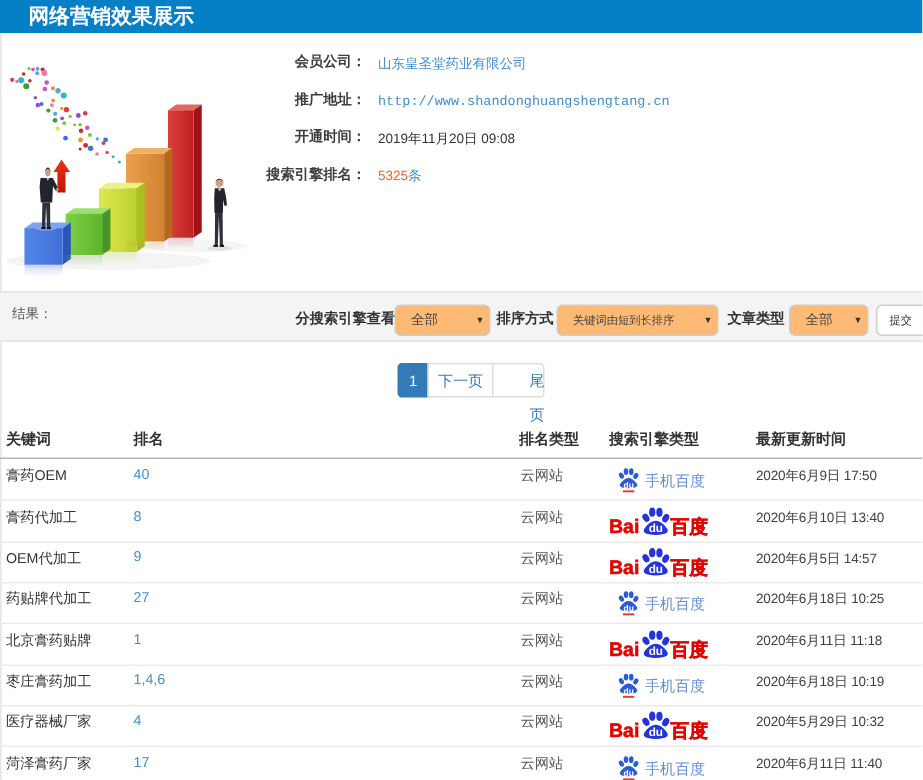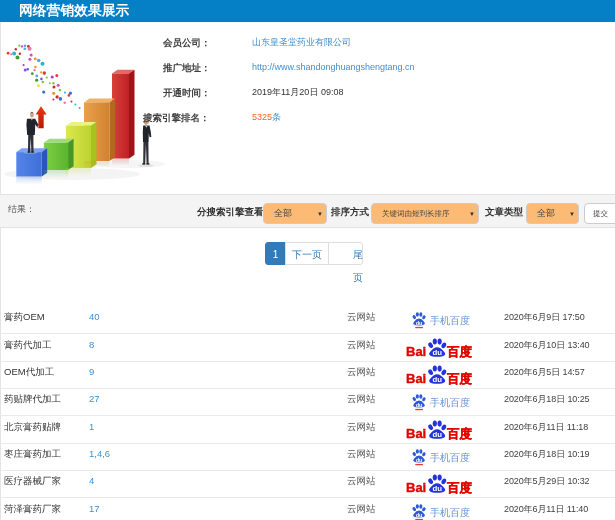--- a/index.html
+++ b/index.html
@@ -4,24 +4,24 @@
 <style>
 * { margin:0; padding:0; box-sizing:border-box; }
 html,body { width:615px; height:520px; background:#fff; overflow:hidden;
   font-family:"Liberation Sans",sans-serif; color:#333; }
 #page { position:relative; width:615px; height:520px; }
 .topbar { position:absolute; left:0; top:0; width:615px; height:22px;
   background:#0580c6; color:#fff; font-size:13.8px; font-weight:bold;
   line-height:22px; padding-left:19px; }
 
 .frow { position:absolute; height:13px; line-height:13px; font-size:9.5px; }
-.flabel { position:absolute; left:163px; width:81px; text-align:left;
-  color:#3f3f3f; font-weight:bold; }
+.flabel { position:absolute; left:163px; width:81px; text-align:right;
+  color:#3f3f3f; font-weight:bold;font-family:Liberation Serif, serif; }
 .fval { position:absolute; left:252px; white-space:nowrap; font-size:9px; }
-.lnk { color:#418fd0; text-decoration:none; }
+.lnk { color:#418fd0; text-decoration:none;font-family:Liberation Mono, monospace; }
 .orange { color:#f4622a; }
 
 .fbar { position:absolute; left:0; top:194px; width:615px; height:34px;
   background:#f4f4f4; border-top:1px solid #e2e2e2; border-bottom:1px solid #e2e2e2;padding-left:24px; }
 .fbar .lab { position:absolute; top:11px; font-size:9.5px; color:#333; font-weight:bold; white-space:nowrap; }
 .sel { position:absolute; top:8px; height:21px; background:#fdba74;
   border:1px solid #ccc; border-radius:4px; font-size:9px; color:#444;
   line-height:19px; padding-left:10px; }
 .sel .arr { position:absolute; right:3px; top:0px; font-size:6px; color:#333; line-height:20px;}
 .btn { position:absolute; top:8px; left:584px; width:50px; height:21px;
@@ -281,20 +281,27 @@
     <div class="sel" style="left:526px;width:53px">全部<span class="arr">▼</span></div>
     <div class="btn">提交</div>
   </div>
 
   <div class="pg">
       <span class="act">1</span>
       <span class="nx">下一页</span>
       <span class="lst">尾页</span>
     </div>
 
+  <div class="thead">
+    <span class="c c1">关键词</span>
+      <span class="c" style="left:89px">排名</span>
+    <span class="c" style="left:346px">排名类型</span>
+      <span class="c4x">搜索引擎类型</span>
+    <span class="c" style="left:504px">最新更新时间</span>
+  </div>
   <div class="trow" style="top:306px">
     <span class="c c1">膏药OEM</span>
       <span class="c c2">40</span>
       <span class="c c3">云网站</span>
     <span class="c c4">
         <svg width="64" height="19" style="display:block">
           <use href="#mbd"></use>
           <text x="24" y="13.3" font-size="10" fill="#6290d6" font-family="Liberation Sans">手机百度</text>
         </svg>
       </span>

